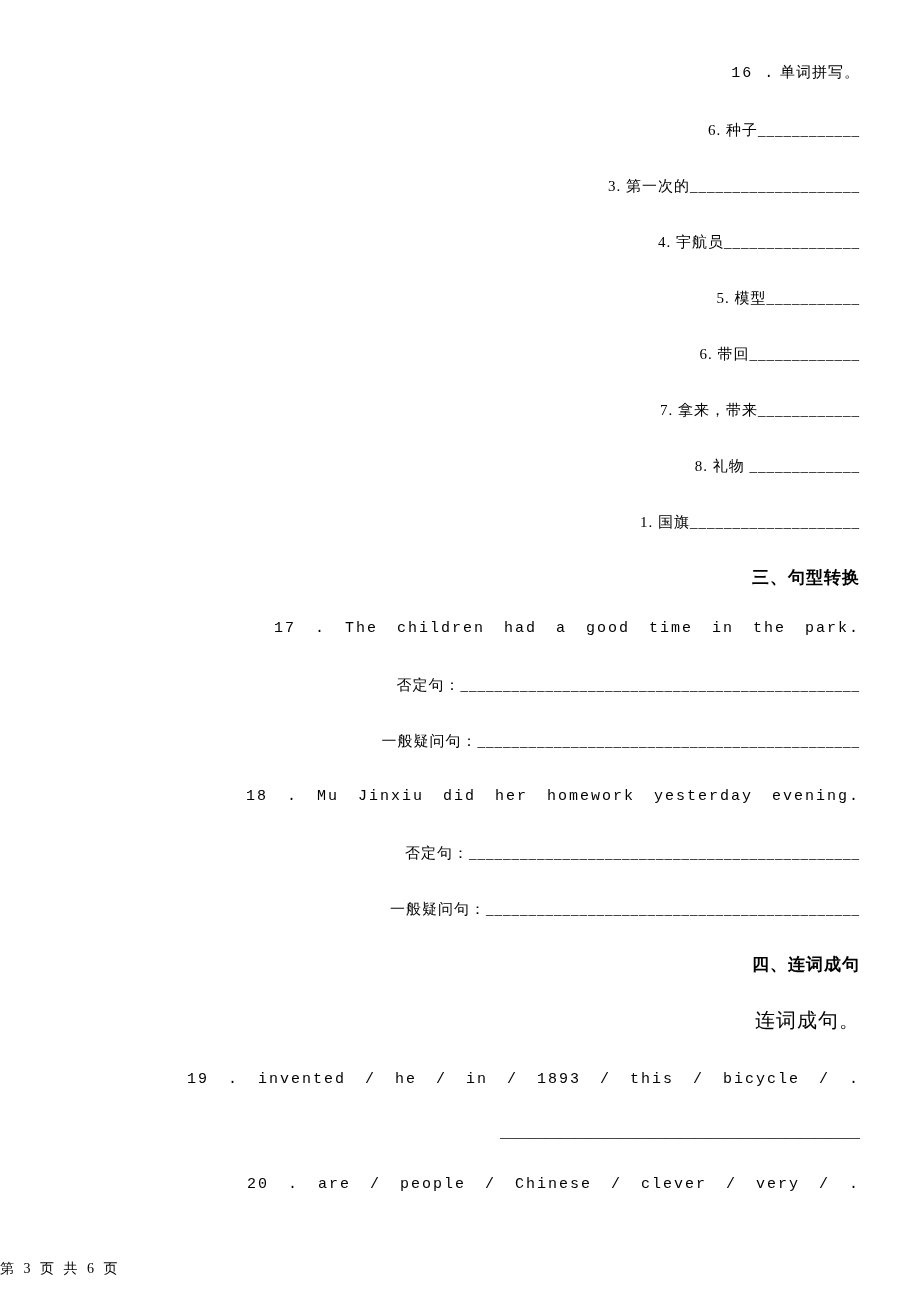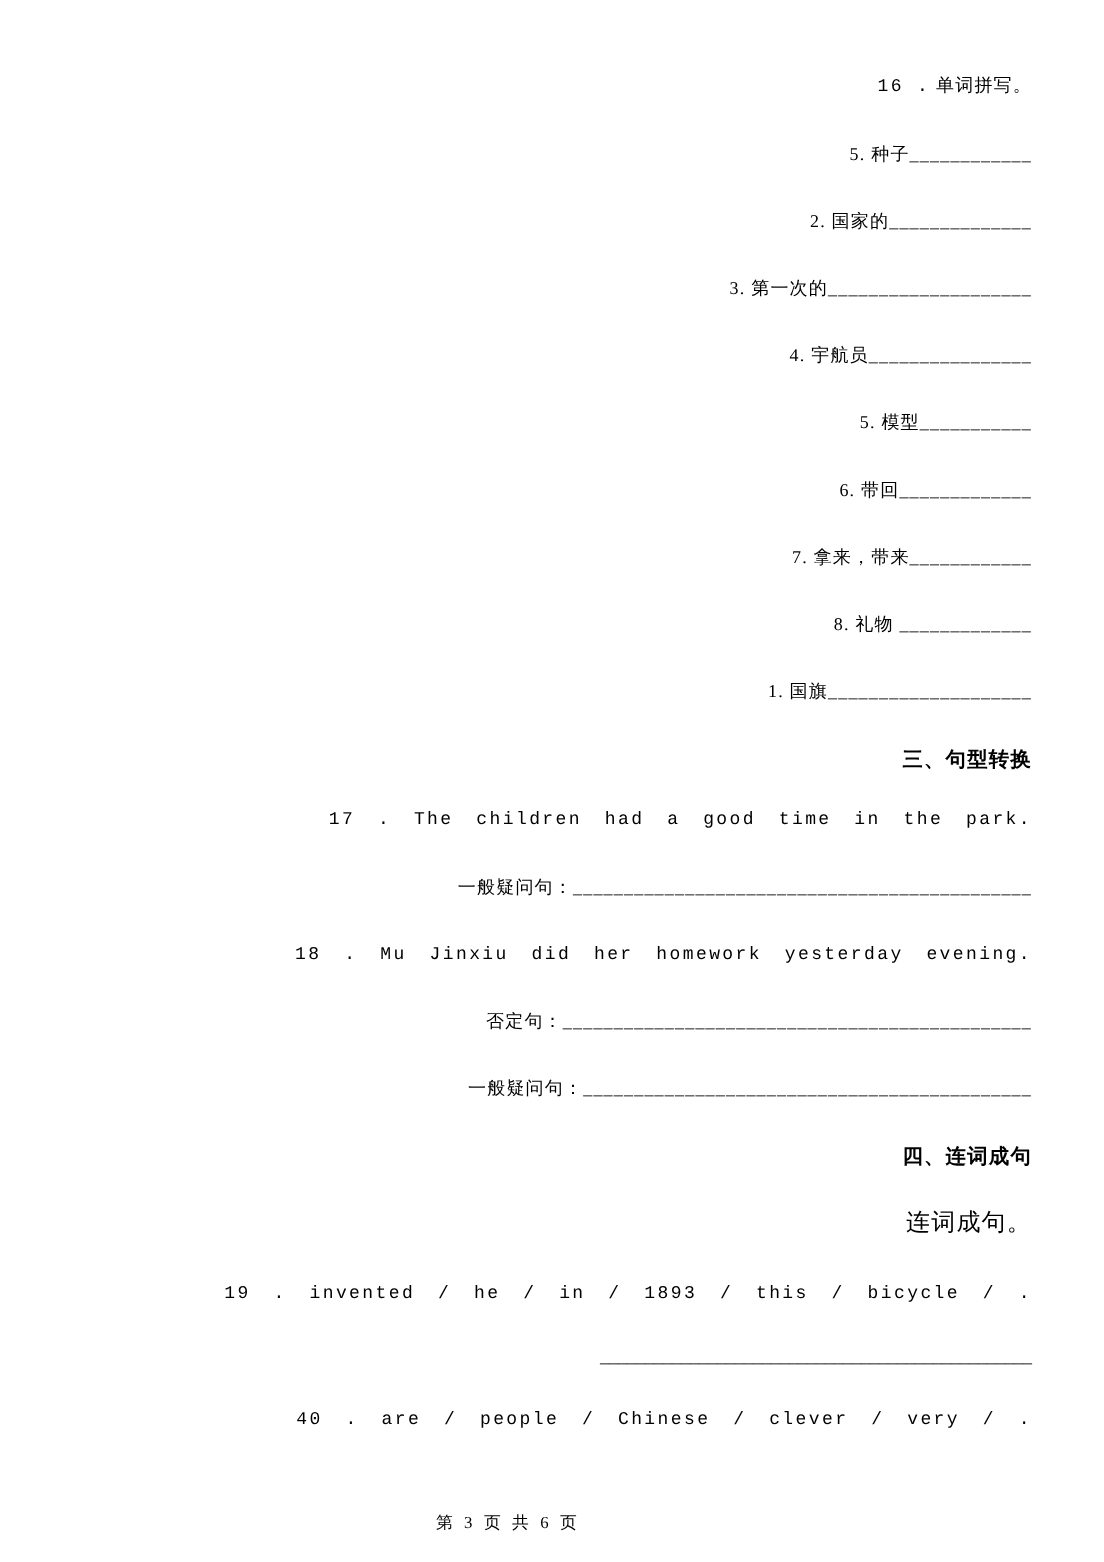--- a/index.html
+++ b/index.html
@@ -50,64 +50,64 @@
     }
     .blank-line {
       font-size: 15px;
       margin-bottom: 32px;
       letter-spacing: 0;
       margin-top: 28px;
     }
     .footer {
       position: absolute;
       bottom: 24px;
-      left: 12px;
+      left: 0;
       width: 823px;
-      text-align: center;
+      text-align: left;
       font-size: 14px;
       letter-spacing: 3px;
     }
     .q-num {
       font-family: "Courier New", monospace;
       letter-spacing: 2px;
     }
   </style>
 </head>
 <body>
 
 <div class="content">
 
   <div class="q-item">
     <span class="q-num">16 .</span>
     <span>单词拼写。</span>
   </div>
 
-  <div class="sub-item">5. 种子____________</div>
-  <div class="sub-item">2. 国家的______________</div>
+  <div class="sub-item">6. 种子____________</div>
   <div class="sub-item">3. 第一次的____________________</div>
   <div class="sub-item">4. 宇航员________________</div>
   <div class="sub-item">5. 模型___________</div>
   <div class="sub-item">6. 带回_____________</div>
   <div class="sub-item">7. 拿来，带来____________</div>
   <div class="sub-item">8. 礼物  _____________</div>
   <div class="sub-item">1. 国旗____________________</div>
 
   <div class="section-heading">三、句型转换</div>
 
   <div class="q-item-mono">17 . The  children  had  a  good  time  in  the  park.</div>
+  <div class="sub-item">否定句：_______________________________________________</div>
   <div class="sub-item">一般疑问句：_____________________________________________</div>
 
   <div class="q-item-mono">18 . Mu  Jinxiu  did  her  homework  yesterday  evening.</div>
   <div class="sub-item">否定句：______________________________________________</div>
   <div class="sub-item">一般疑问句：____________________________________________</div>
 
   <div class="section-heading">四、连词成句</div>
 
   <div class="plain-item">连词成句。</div>
 
   <div class="q-item-mono">19 . invented  /  he  /  in  /  1893  /  this  /  bicycle  /  .</div>
   <div class="blank-line">________________________________________________</div>
 
-  <div class="q-item-mono">40 . are  /  people  /  Chinese  /  clever  /  very  /  .</div>
+  <div class="q-item-mono">20 . are  /  people  /  Chinese  /  clever  /  very  /  .</div>
 
 </div>
 
 <div class="footer">第 3 页 共 6 页</div>
 
 </body></html>

